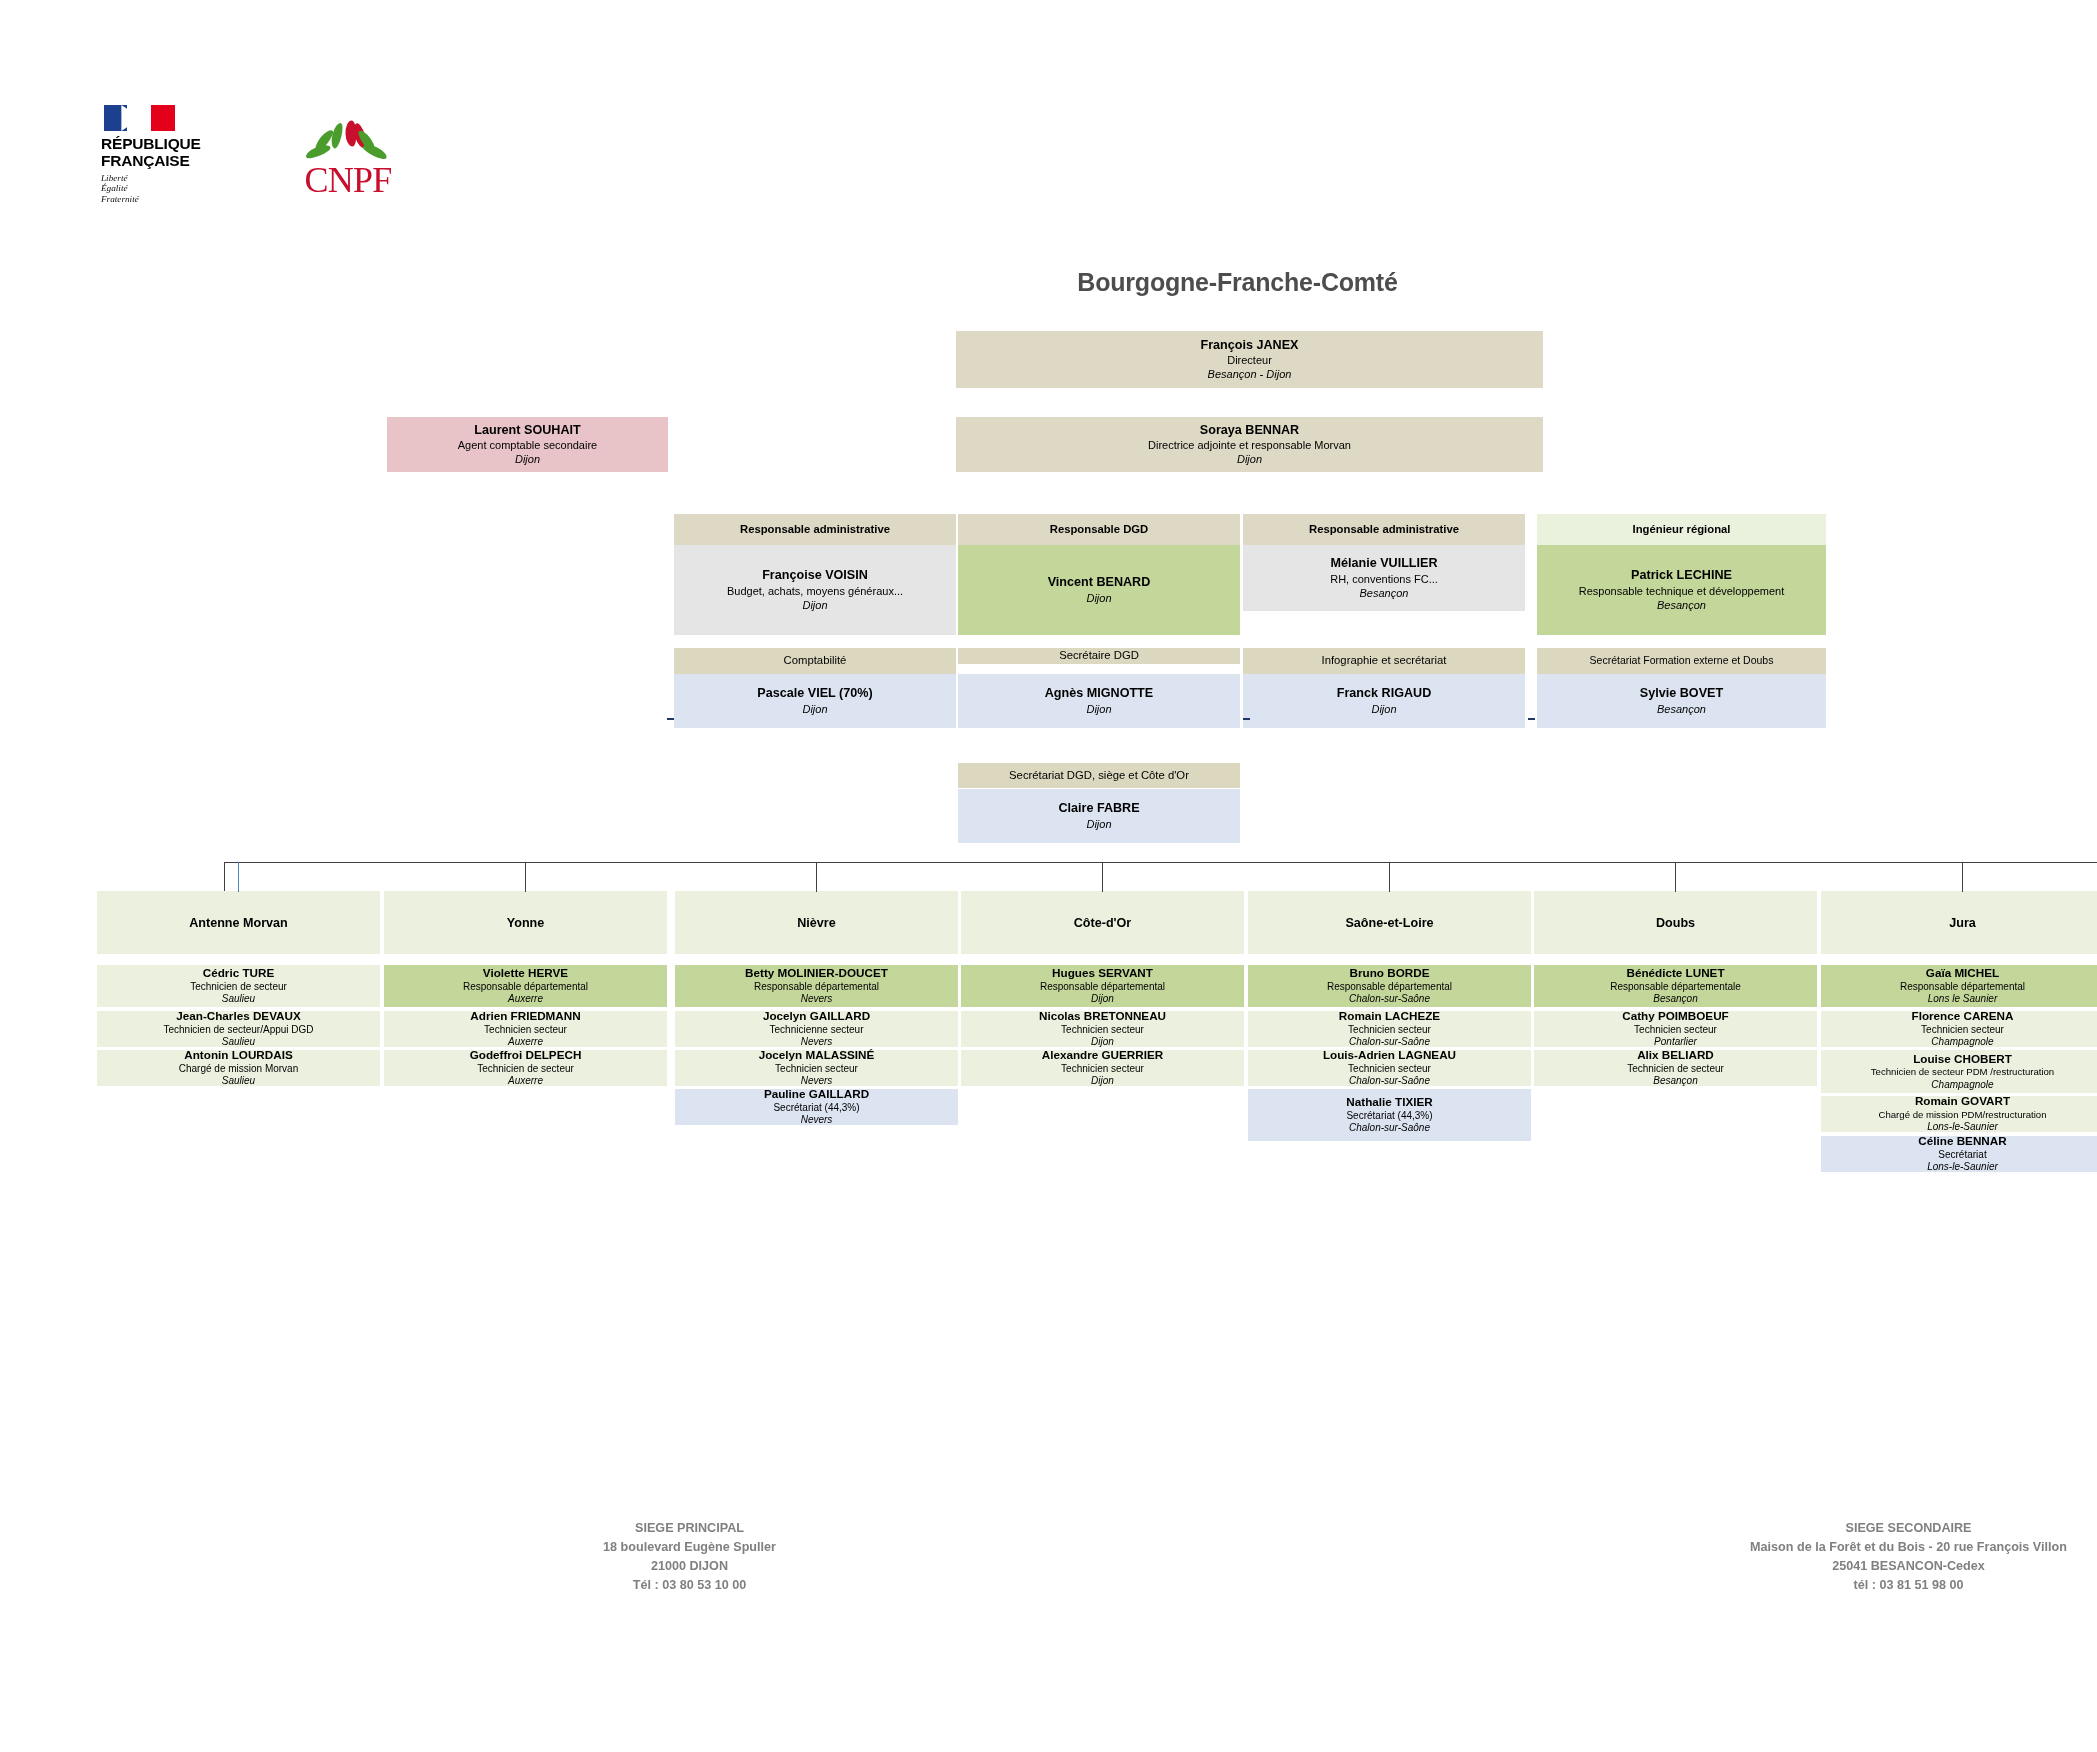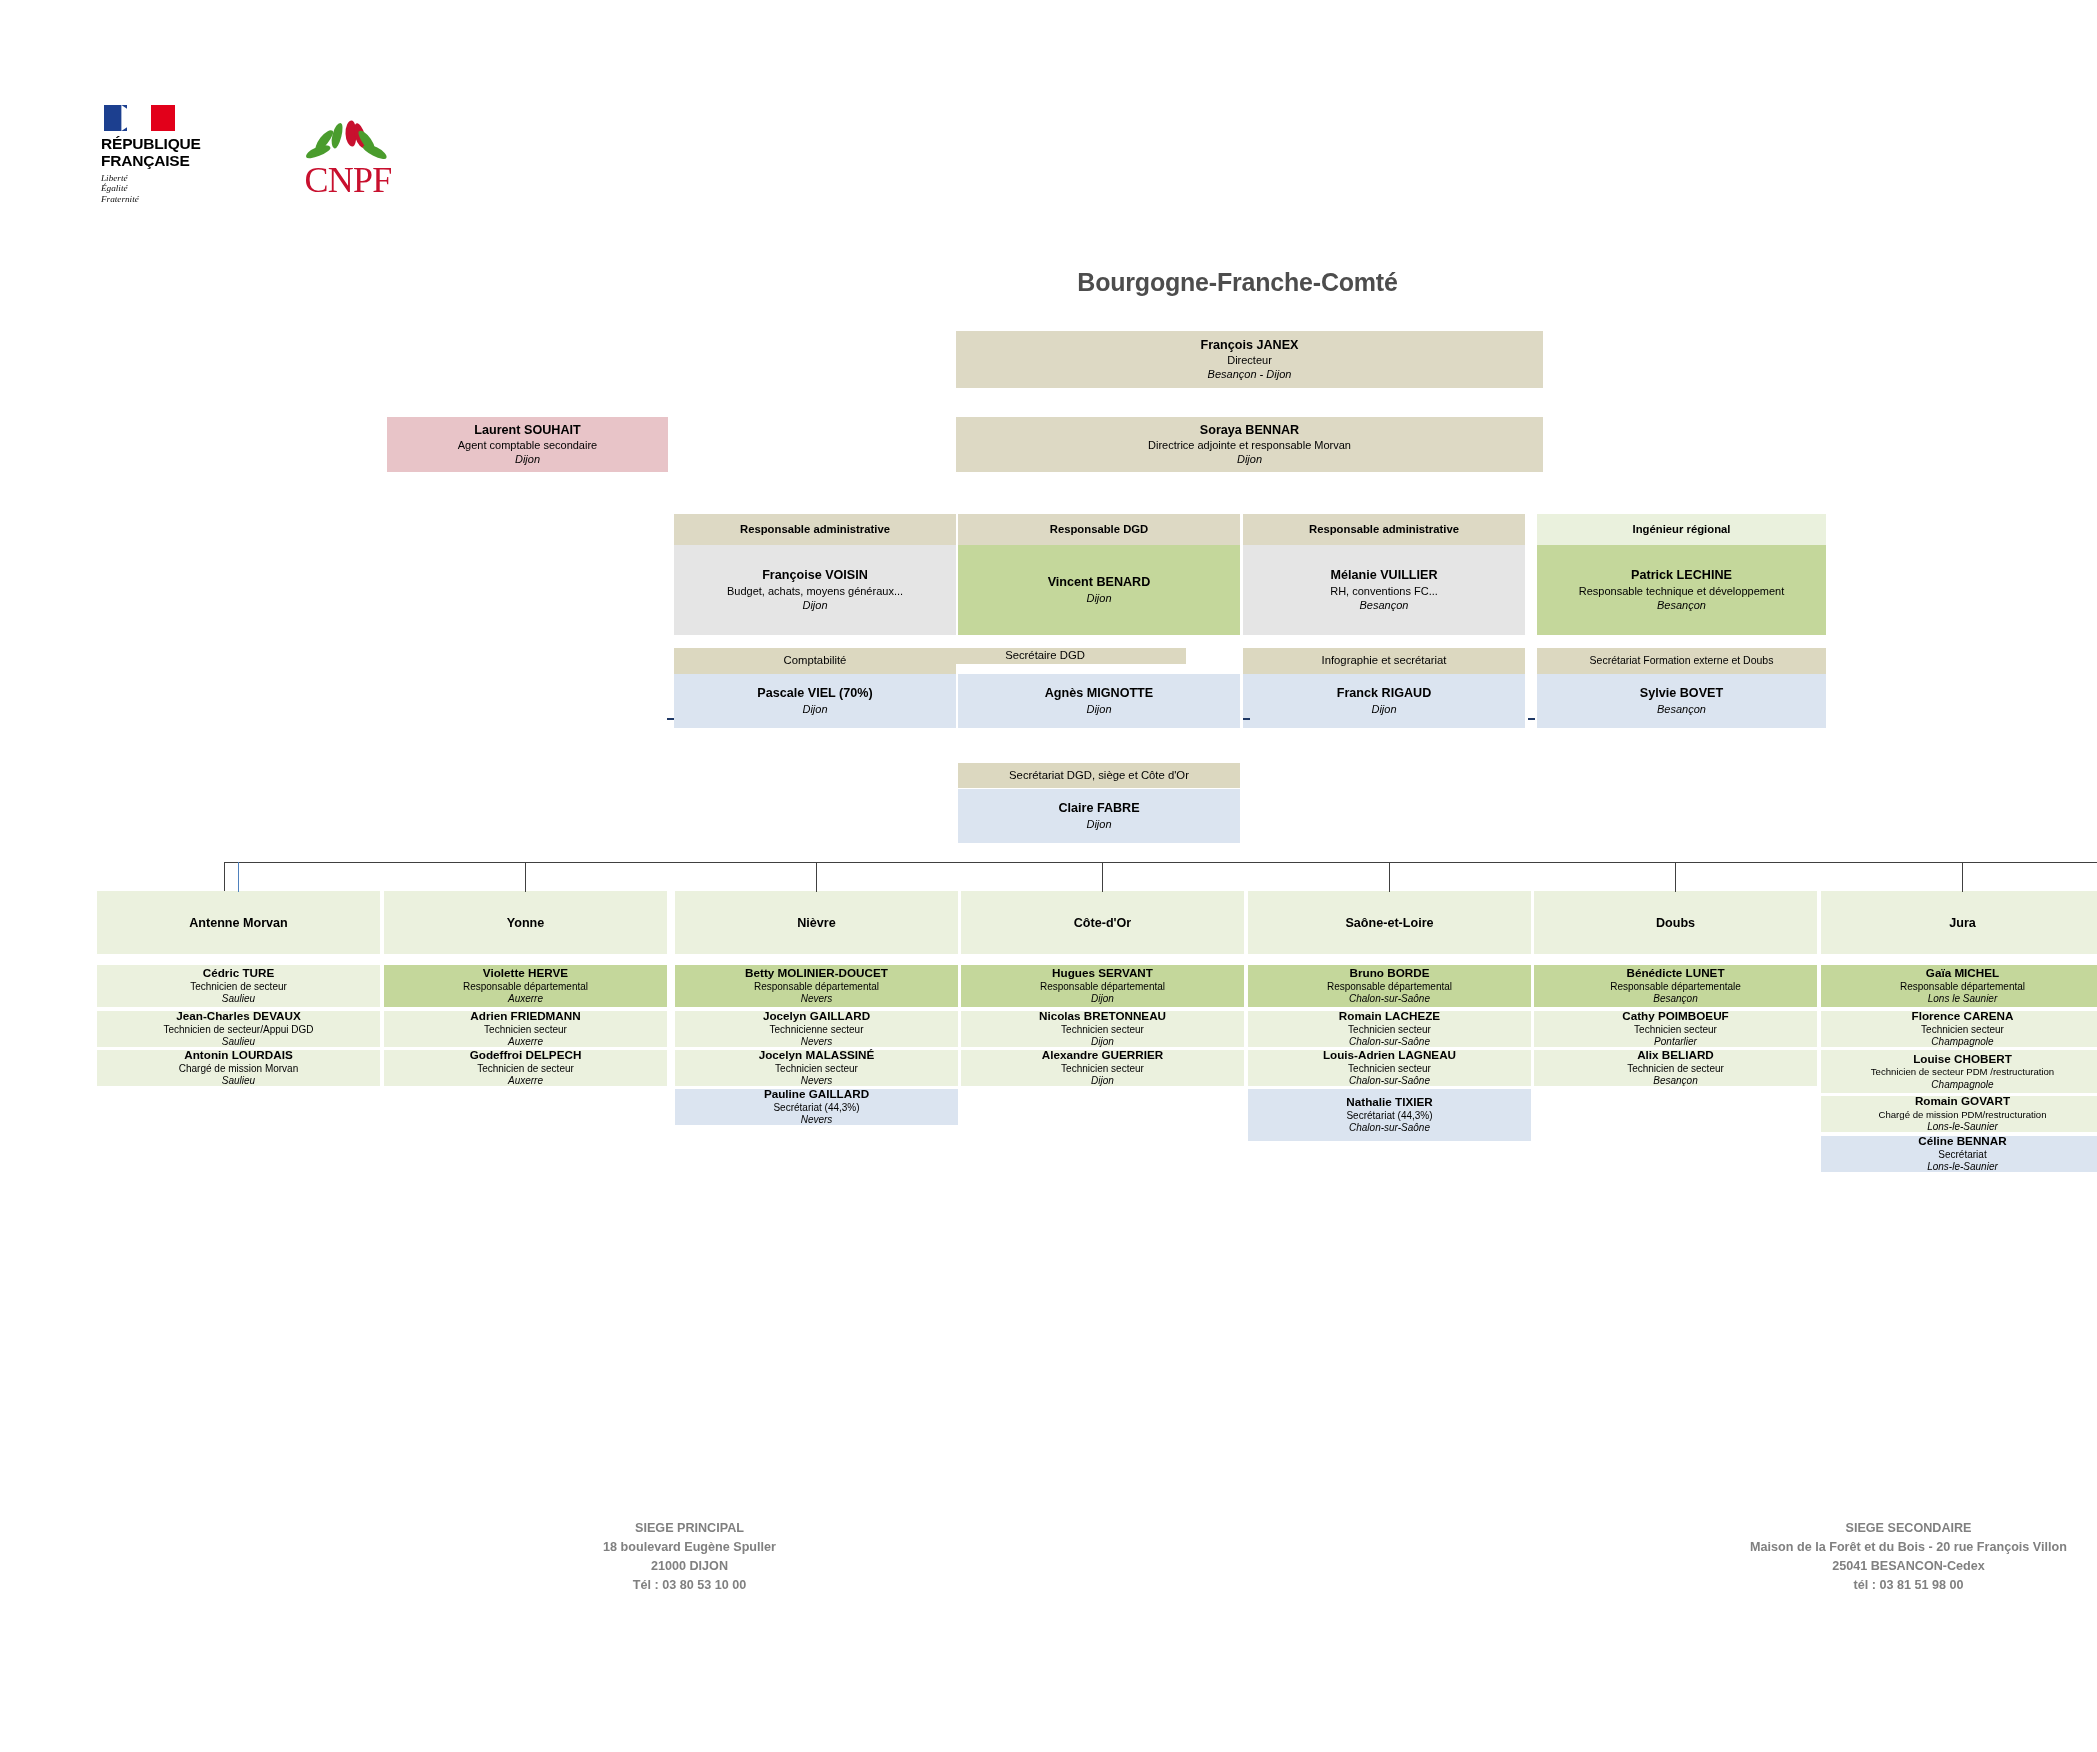--- a/index.html
+++ b/index.html
@@ -167,31 +167,31 @@
       <div class="nm">Pascale VIEL (70%)</div>
       <div class="lc">Dijon</div>
     </div>
     <div class="hdr c-beige" style="left: 958px; top: 514px; width: 282px; height: 31px;">
       <div class="t b">Responsable DGD</div>
     </div>
     <div class="node c-green" style="left: 958px; top: 545px; width: 282px; height: 90px;">
       <div class="nm">Vincent BENARD</div>
       <div class="lc">Dijon</div>
     </div>
-    <div class="hdr c-beige2" style="left: 904px; top: 648px; width: 282px; height: 16px;">
+    <div class="hdr c-beige2" style="left: 958px; top: 648px; width: 282px; height: 16px;">
       <div class="t">Secrétaire DGD</div>
     </div>
     <div class="node c-blue2" style="left: 958px; top: 674px; width: 282px; height: 54px;">
       <div class="nm">Agnès MIGNOTTE</div>
       <div class="lc">Dijon</div>
     </div>
     <div class="hdr c-beige" style="left: 1243px; top: 514px; width: 282px; height: 31px;">
       <div class="t b">Responsable administrative</div>
     </div>
-    <div class="node c-blue" style="left: 1243px; top: 545px; width: 282px; height: 90px;">
+    <div class="node c-blue" style="left: 1243px; top: 545px; width: 282px; height: 66px;">
       <div class="nm">Mélanie VUILLIER</div>
       <div class="rl">RH, conventions FC...</div>
       <div class="lc">Besançon</div>
     </div>
     <div class="hdr c-beige2" style="left: 1243px; top: 648px; width: 282px; height: 26px;">
       <div class="t">Infographie et secrétariat</div>
     </div>
     <div class="node c-blue2" style="left: 1243px; top: 674px; width: 282px; height: 54px;">
       <div class="nm">Franck RIGAUD</div>
       <div class="lc">Dijon</div>

